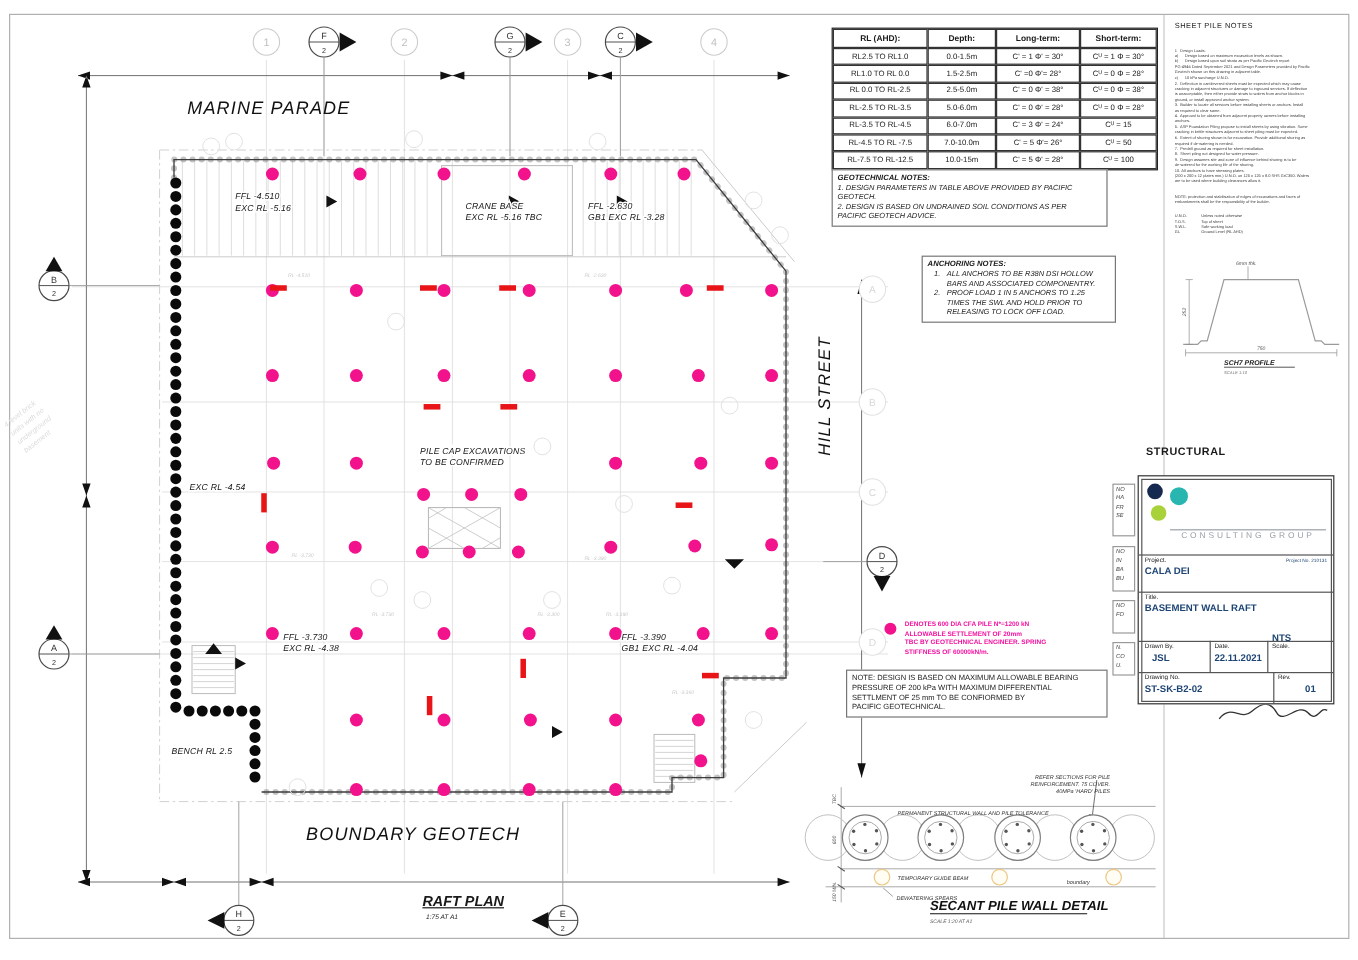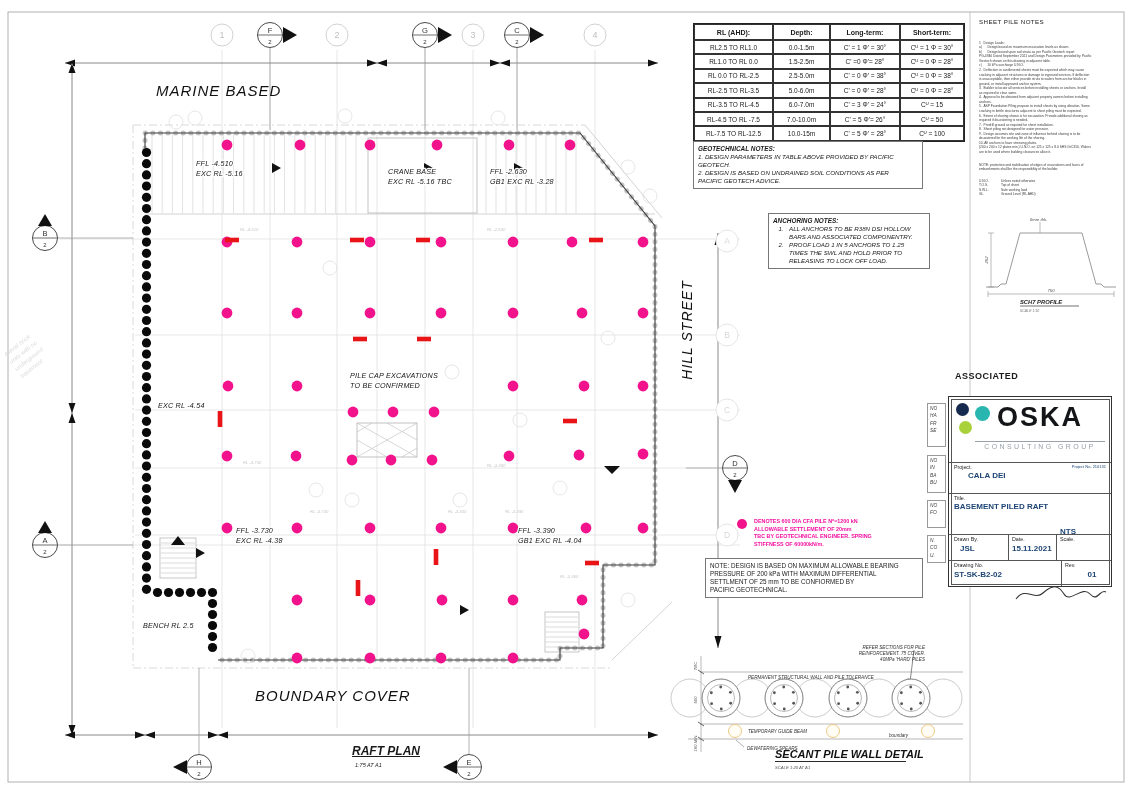--- a/index.html
+++ b/index.html
@@ -456,22 +456,22 @@
       <text x="988" y="260" class="dtiny" transform="rotate(-90 988 260)" text-anchor="middle">252</text>
       <text x="1051" y="291.5" class="dtiny" text-anchor="middle">750</text>
       <text x="1020" y="304" class="schtitle">SCH7 PROFILE</text>
       <line x1="1020" y1="306" x2="1079" y2="306" stroke="#333" stroke-width="0.7"></line>
       <text x="1020" y="312" style="font:italic 3.5px 'Liberation Sans',sans-serif;fill:#777">SCALE 1:10</text>
     </g>
 
     <path d="M1016,599 C1026,586 1034,601 1043,593 S1058,584 1064,594 S1082,585 1090,594 S1100,588 1106,592" stroke="#333" stroke-width="1.1" fill="none"></path>
   </svg>
 
-  <div class="abs street" style="left:156px;top:82px">MARINE BASED</div>
-  <div class="abs street" style="left:255px;top:687px">BOUNDARY COVER</div>
+  <div class="abs street" style="left:156px;top:82px">MARINE PARADE</div>
+  <div class="abs street" style="left:255px;top:687px">BOUNDARY GEOTECH</div>
   <div class="abs site-title" style="left:352px;top:744px">RAFT PLAN</div>
   <div class="abs site-scale" style="left:355px;top:762px">1:75 AT A1</div>
   <div id="ghost">
       <div>4 level brick</div>
       <div>units with no</div>
       <div>underground</div>
       <div>basement</div>
     </div>
 
   <div id="soil">
@@ -593,46 +593,45 @@
         <div>NO</div>
         <div>FO</div>
       </div>
       <div class="stub" style="left: 927px; top: 535px; height: 28px;">
         <div>N.</div>
         <div>CO</div>
         <div>U.</div>
       </div>
     </div>
 
-  <div id="prelim">ASSOCIATED</div>
+  <div id="prelim">STRUCTURAL</div>
   <div id="tblock">
     <div class="inner"></div>
     <span class="ldot" id="dot1" style="left: 7px; top: 6px; width: 13px; height: 13px; background: rgb(22, 41, 78);"></span>
     <span class="ldot" id="dot2" style="left: 26px; top: 9px; width: 15px; height: 15px; background: rgb(41, 182, 176);"></span>
     <span class="ldot" id="dot3" style="left: 10px; top: 24px; width: 13px; height: 13px; background: rgb(169, 210, 58);"></span>
-    <div id="oska-word">OSKA</div>
     <div id="oska-line"></div>
     <div id="oska-sub">CONSULTING GROUP</div>
 
     <div class="hline" style="top:65px"></div>
     <div class="lab" style="left:5px;top:67px">Project.</div>
     <div id="projno" style="right:5px;top:67px">Project No. 210131</div>
-    <div class="val" style="left:19px;top:74px">CALA DEI</div>
+    <div class="val" style="left:5px;top:74px">CALA DEI</div>
 
     <div class="hline" style="top:96px"></div>
     <div class="lab" style="left:5px;top:98px">Title.</div>
-    <div class="val" style="left:5px;top:105px">BASEMENT PILED RAFT</div>
+    <div class="val" style="left:5px;top:105px">BASEMENT WALL RAFT</div>
 
     <div class="hline" style="top:137px"></div>
     <div class="vline" style="left:59px;top:137px;height:26px"></div>
     <div class="vline" style="left:107px;top:137px;height:26px"></div>
     <div class="lab" style="left:5px;top:139px">Drawn By.</div>
     <div class="val" style="left:11px;top:147px">JSL</div>
     <div class="lab" style="left:63px;top:139px">Date.</div>
-    <div class="val" style="left:63px;top:147px">15.11.2021</div>
+    <div class="val" style="left:63px;top:147px">22.11.2021</div>
     <div class="lab" style="left:111px;top:139px">Scale.</div>
     <div class="val" style="left:111px;top:130px">NTS</div>
 
     <div class="hline" style="top:163px"></div>
     <div class="vline" style="left:112px;top:163px;height:26px"></div>
     <div class="lab" style="left:5px;top:165px">Drawing No.</div>
     <div class="val" style="left:5px;top:173px">ST-SK-B2-02</div>
     <div class="lab" style="left:116px;top:165px">Rev.</div>
     <div class="val" style="left:132px;top:173px;width:22px;text-align:center">01</div>
   </div>

